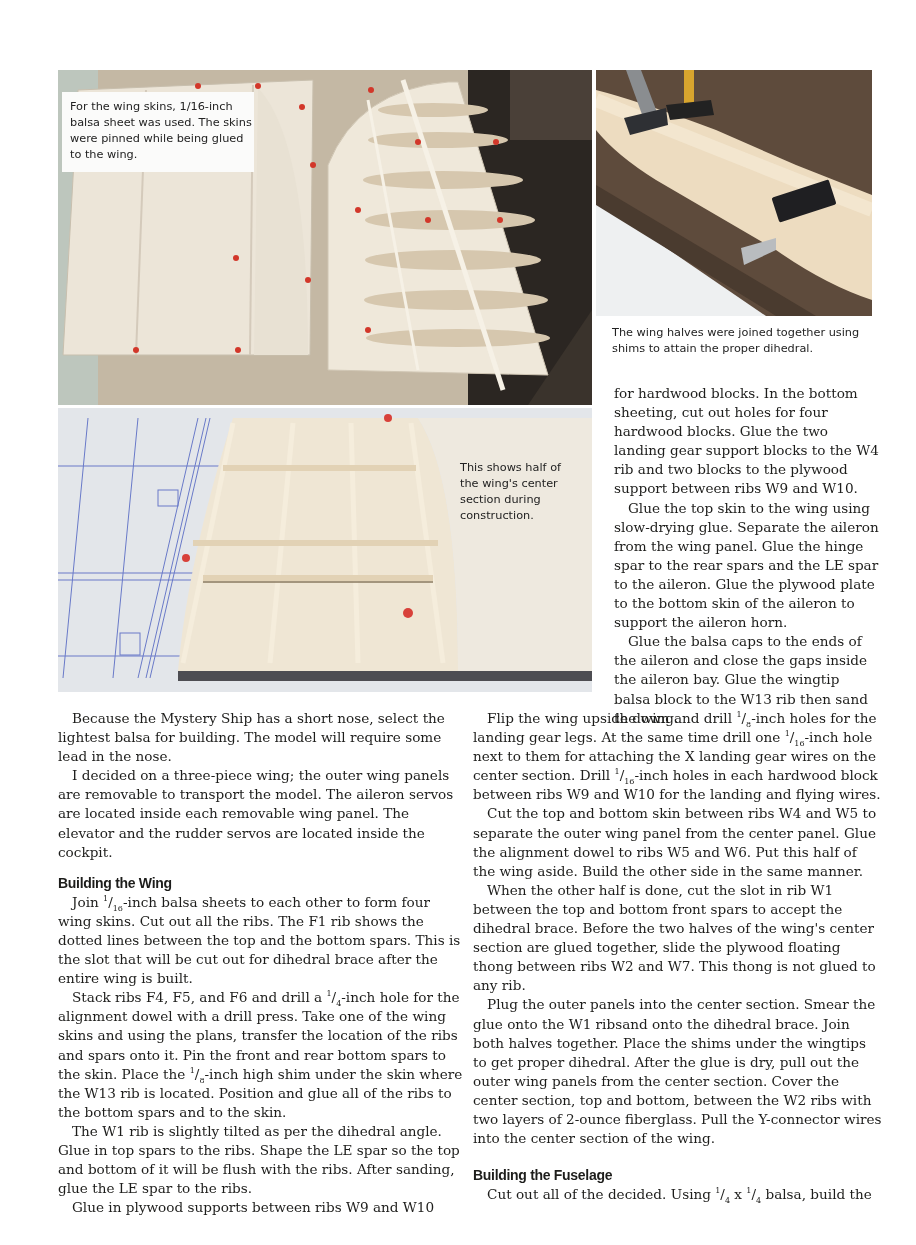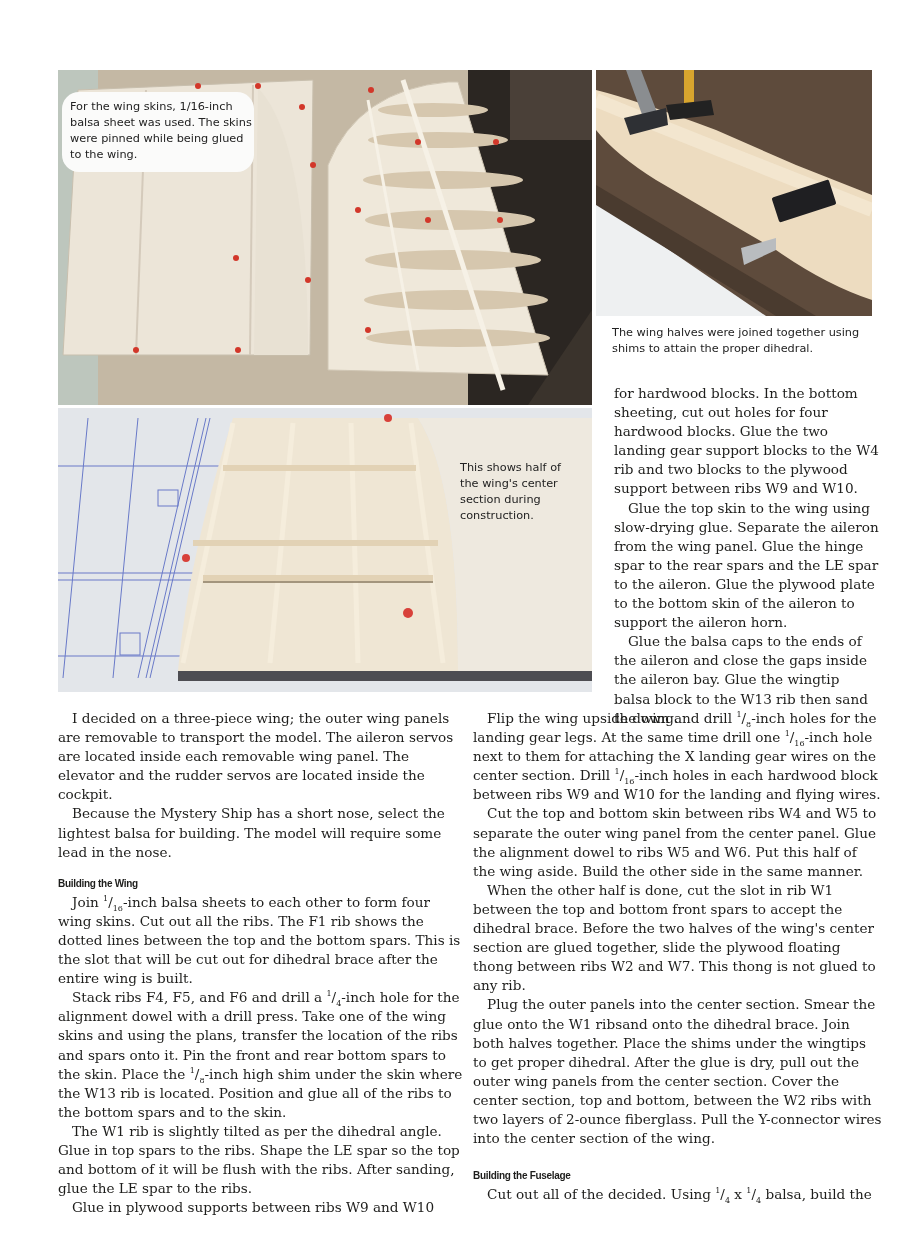--- a/index.html
+++ b/index.html
@@ -2,29 +2,29 @@
 <html><head>
 <meta charset="utf-8">
 <style>
   html,body{margin:0;padding:0;background:#fff;}
   body{width:916px;height:1245px;position:relative;overflow:hidden;font-family:"DejaVu Serif","Liberation Serif",serif;color:#1d1d1b;}
   
   .photo{position:absolute;overflow:hidden;}
   #photo1{left:58px;top:70px;width:534px;height:335px;background:linear-gradient(180deg,#c9bfae 0%,#cfc4b1 50%,#bfb29c 100%);}
   #photo2{left:596px;top:70px;width:276px;height:246px;background:#5d4a3a;}
   #photo3{left:58px;top:408px;width:534px;height:284px;background:#dfe2e6;}
-  .caption{position:absolute;font-family:"DejaVu Sans","Liberation Sans",sans-serif;font-size:11.3px;line-height:16px;color:#222;border-radius:17px;}
+  .caption{position:absolute;font-family:"DejaVu Sans","Liberation Sans",sans-serif;font-size:11.3px;line-height:16px;color:#222;}
   #cap1{left:62px;top:92px;width:192px;height:80px;background:#fbfbfa;padding:7px 0 0 8px;box-sizing:border-box;}
   #cap2{left:612px;top:325px;width:256px;}
   #cap3{left:460px;top:460px;width:110px;}
   
   .col{position:absolute;font-size:13.6px;line-height:19.1px;text-align:left;}
   .col p{margin:0;text-indent:14px;}
   .col p.noind{text-indent:0;}
-  .col h3{margin:12px 0 0 0;font-family:"Liberation Sans","DejaVu Sans",sans-serif;font-weight:bold;font-size:10px;line-height:19px;letter-spacing:-0.3px;}
+  .col h3{margin:12px 0 0 0;font-family:"Liberation Sans","DejaVu Sans",sans-serif;font-weight:bold;font-size:14px;line-height:19px;letter-spacing:-0.3px;}
   sup,sub{font-size:8px;line-height:0;}
   #col-left{left:58px;top:709px;width:405px;}
   #col-right-top{left:614px;top:384px;width:265px;}
   #col-right-bottom{left:473px;top:709px;width:410px;}
   
   #footer{position:absolute;left:56px;top:1256px;height:19px;display:flex;border:1.5px solid #333;font-size:12px;padding-left:44px;}
   #footer > div{display:flex;align-items:center;padding:0 7px;border-right:1px solid #333;height:19px;box-sizing:border-box;}
   #footer > div:last-child{border-right:none;}
   .f-page{font-family:"Liberation Sans",sans-serif;font-weight:bold;font-size:13px;width:36px;justify-content:center;}
   .f-mag{font-family:"Liberation Sans",sans-serif;font-weight:bold;font-style:italic;width:118px;justify-content:center;}
@@ -135,22 +135,22 @@
 </div>
 <div class="caption" id="cap3">This shows half of the wing's center section during construction.</div>
 
 <div class="col" id="col-right-top">
   <p class="noind">for hardwood blocks. In the bottom sheeting, cut out holes for four hardwood blocks. Glue the two landing gear support blocks to the W4 rib and two blocks to the plywood support between ribs W9 and W10.</p>
   <p>Glue the top skin to the wing using slow-drying glue. Separate the aileron from the wing panel. Glue the hinge spar to the rear spars and the LE spar to the aileron. Glue the plywood plate to the bottom skin of the aileron to support the aileron horn.</p>
   <p>Glue the balsa caps to the ends of the aileron and close the gaps inside the aileron bay. Glue the wingtip balsa block to the W13 rib then sand the wing.</p>
 </div>
 
 <div class="col" id="col-left">
+  <p>Because the Mystery Ship has a short nose, select the lightest balsa for building. The model will require some lead in the nose.</p>
   <p>I decided on a three-piece wing; the outer wing panels are removable to transport the model. The aileron servos are located inside each removable wing panel. The elevator and the rudder servos are located inside the cockpit.</p>
-  <p>Because the Mystery Ship has a short nose, select the lightest balsa for building. The model will require some lead in the nose.</p>
   <h3>Building the Wing</h3>
   <p>
     <span>Join </span><sup>1</sup>/<sub>16</sub><span>-inch balsa sheets to each other to form four wing skins. Cut out all the ribs. The F1 rib shows the dotted lines between the top and the bottom spars. This is the slot that will be cut out for dihedral brace after the entire wing is built.</span>
   </p>
   <p>
     <span>Stack ribs F4, F5, and F6 and drill a </span><sup>1</sup>/<sub>4</sub><span>-inch hole for the alignment dowel with a drill press. Take one of the wing skins and using the plans, transfer the location of the ribs and spars onto it. Pin the front and rear bottom spars to the skin. Place the </span><sup>1</sup>/<sub>8</sub><span>-inch high shim under the skin where the W13 rib is located. Position and glue all of the ribs to the bottom spars and to the skin.</span>
   </p>
   <p>The W1 rib is slightly tilted as per the dihedral angle. Glue in top spars to the ribs. Shape the LE spar so the top and bottom of it will be flush with the ribs. After sanding, glue the LE spar to the ribs.</p>
   <p>Glue in plywood supports between ribs W9 and W10</p>
 </div>

